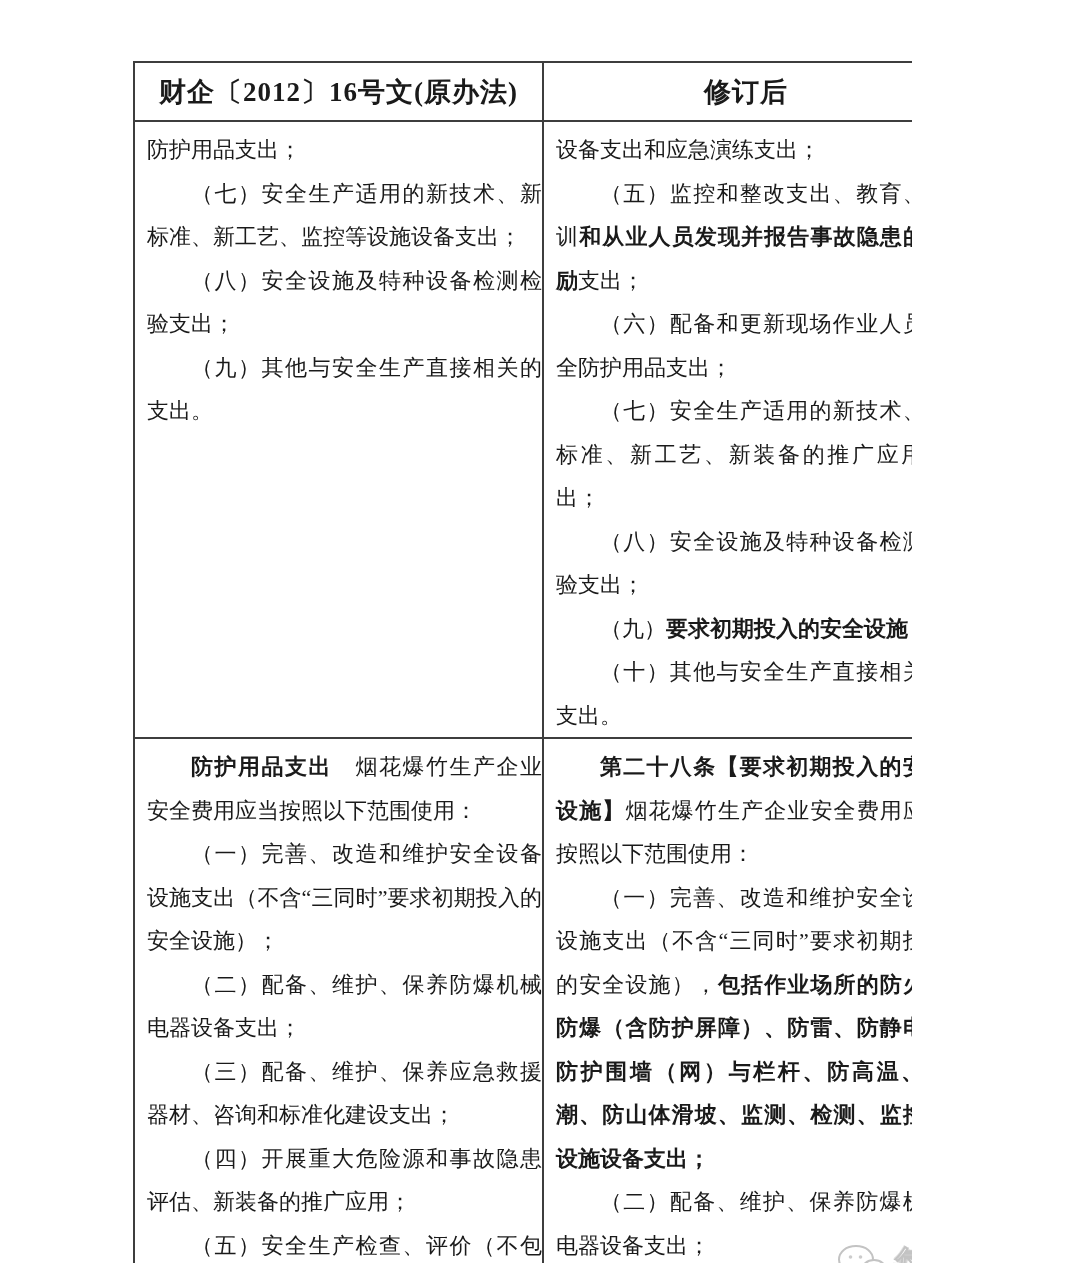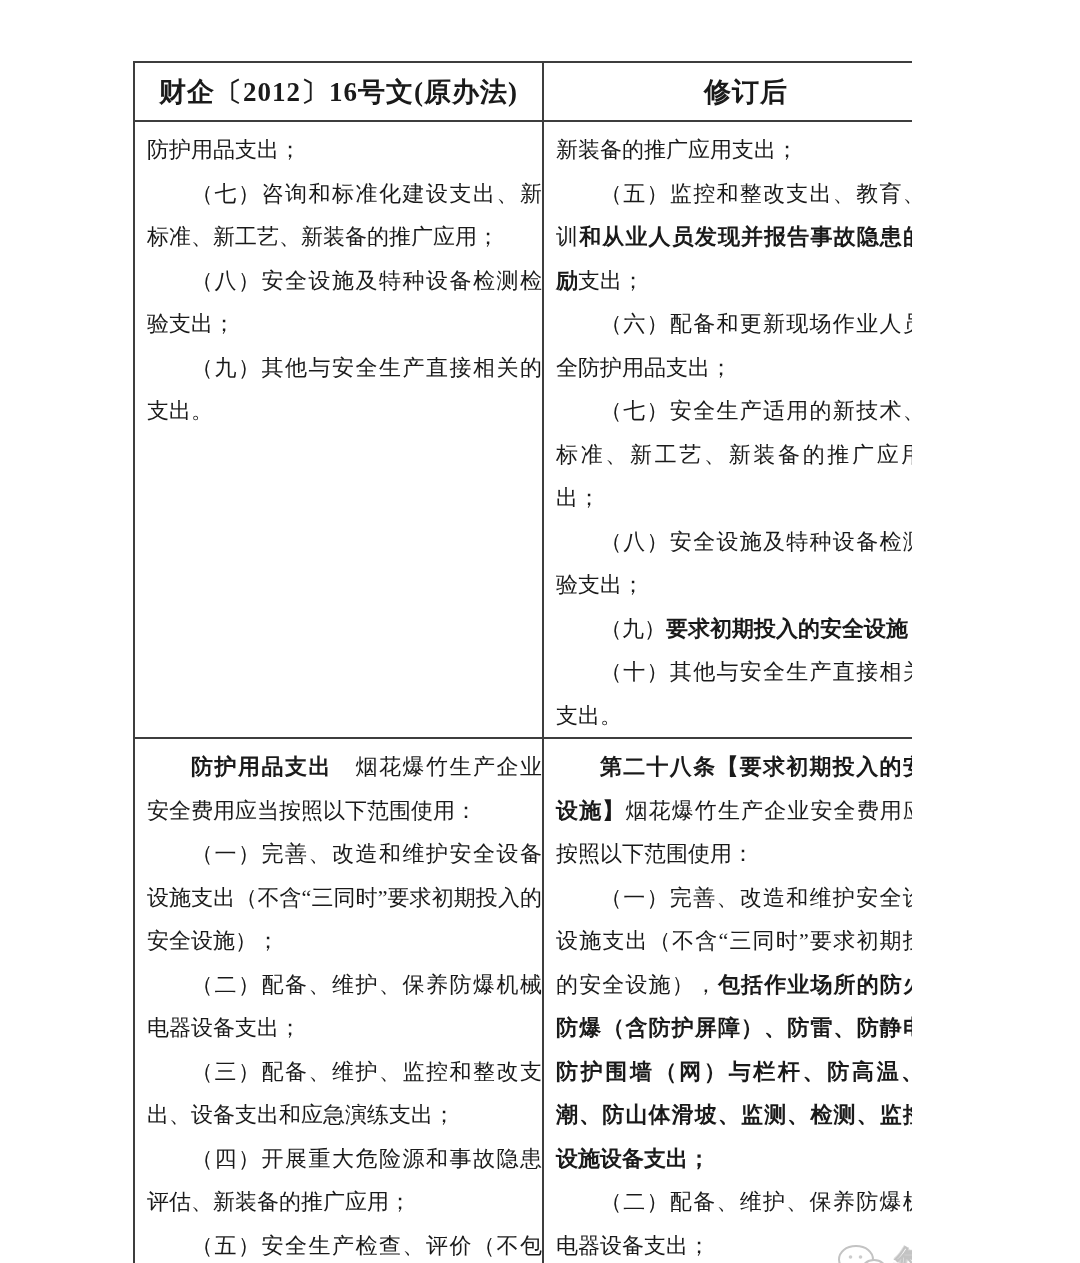--- a/index.html
+++ b/index.html
@@ -92,40 +92,40 @@
       <col class="c-right">
     </colgroup>
     <tbody>
         <tr class="row-header">
       <th>财企〔2012〕16号文(原办法)</th>
       <th>修订后</th>
     </tr>
     <tr class="row-1">
       <td>
             <p class="para"><span>防护用品支出；</span></p>
-            <p class="para indent"><span>（七）咨询和标准化建设支出、新标准、新工艺、新装备的推广应用；</span></p>
+            <p class="para indent"><span>（七）安全生产适用的新技术、新标准、新工艺、监控等设施设备支出；</span></p>
             <p class="para indent"><span>（八）安全设施及特种设备检测检验支出；</span></p>
             <p class="para indent"><span>（九）其他与安全生产直接相关的支出。</span></p>
           </td>
       <td>
-            <p class="para"><span>新装备的推广应用支出；</span></p>
+            <p class="para"><span>设备支出和应急演练支出；</span></p>
             <p class="para indent"><span>（五）监控和整改支出、教育、培训</span><span class="b">和从业人员发现并报告事故隐患的奖励</span><span>支出；</span></p>
             <p class="para indent"><span>（六）配备和更新现场作业人员安全防护用品支出；</span></p>
             <p class="para indent"><span>（七）安全生产适用的新技术、新标准、新工艺、新装备的推广应用支出；</span></p>
             <p class="para indent"><span>（八）安全设施及特种设备检测检验支出；</span></p>
             <p class="para indent"><span>（九）</span><span class="b">要求初期投入的安全设施；</span></p>
             <p class="para indent"><span>（十）其他与安全生产直接相关的支出。</span></p>
           </td>
     </tr>
     <tr class="row-2">
       <td>
             <p class="para indent"><span class="b">防护用品支出</span><span>　烟花爆竹生产企业安全费用应当按照以下范围使用：</span></p>
             <p class="para indent"><span>（一）完善、改造和维护安全设备设施支出（不含“三同时”要求初期投入的安全设施）；</span></p>
             <p class="para indent"><span>（二）配备、维护、保养防爆机械电器设备支出；</span></p>
-            <p class="para indent"><span>（三）配备、维护、监控和整改支出、设备支出和应急演练支出；</span></p>
+            <p class="para indent"><span>（三）配备、维护、保养应急救援器材、咨询和标准化建设支出；</span></p>
             <p class="para indent"><span>（四）开展重大危险源和事故隐患评估、新装备的推广应用；</span></p>
             <p class="para indent"><span>（五）安全生产检查、评价（不包括新建、改建、扩建项目安全评价）、咨询和标准化建设支出；</span></p>
           </td>
       <td>
             <p class="para indent"><span class="b">第二十八条【要求初期投入的安全设施】</span><span>烟花爆竹生产企业安全费用应当按照以下范围使用：</span></p>
             <p class="para indent"><span>（一）完善、改造和维护安全设备设施支出（不含“三同时”要求初期投入的安全设施），</span><span class="b">包括作业场所的防火、防爆（含防护屏障）、防雷、防静电、防护围墙（网）与栏杆、防高温、防潮、防山体滑坡、监测、检测、监控等设施设备支出；</span></p>
             <p class="para indent"><span>（二）配备、维护、保养防爆机械电器设备支出；</span></p>
             <p class="para indent"><span>（三）配备、维护、保养应急救援器材、设备支出和</span></p>
           </td>
     </tr>

